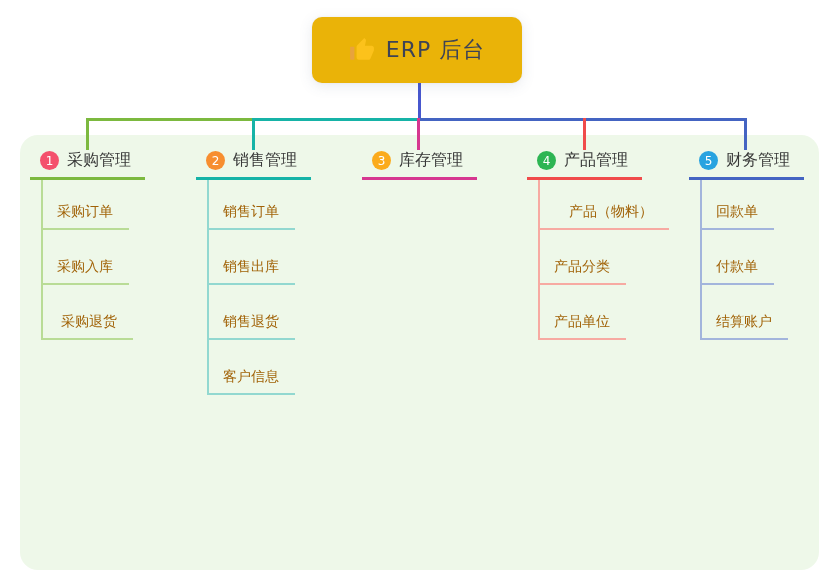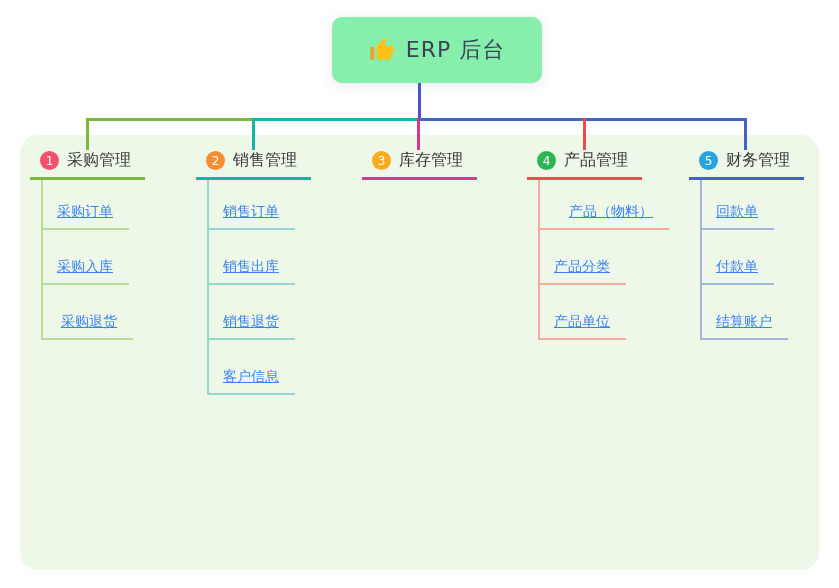--- a/index.html
+++ b/index.html
@@ -4,22 +4,22 @@
 <style>
   * { margin:0; padding:0; box-sizing:border-box; }
   html,body { background:#ffffff; }
   .canvas {
     position:relative; width:839px; height:588px; background:#ffffff; overflow:hidden;
     font-family:"DejaVu Sans","Liberation Sans",sans-serif;
   }
   .panel { position:absolute; left:20px; top:135px; width:799px; height:435px; border-radius:18px; }
   .conn { position:absolute; }
   .root-node {
-    position:absolute; left:332px; top:17px; width:210px; height:66px;
-    background:#86efac; border-radius:10px;
+    position:absolute; left:312px; top:17px; width:210px; height:66px;
+    background:#eab308; border-radius:10px;
     box-shadow:0 3px 14px rgba(80,90,120,.13), 0 0 2px rgba(80,90,120,.10);
     display:flex; align-items:center; justify-content:center; gap:11px;
   }
   .root-label { font-size:22px; color:#3d4356; letter-spacing:1px; white-space:nowrap; }
   .thumb-icon { width:26px; height:26px; display:block; }
   .branch { position:absolute; top:148px; width:166px; }
   .branch-header {
     display:inline-flex; align-items:center; gap:8px;
     padding:2px 14px 6px 10px; border-bottom:3px solid #999;
   }
@@ -27,21 +27,21 @@
     width:19px; height:19px; border-radius:50%; background:#999;
     color:#ffffff; font-size:12px; line-height:1;
     display:flex; align-items:center; justify-content:center; flex:none;
   }
   .branch-label { font-size:16px; color:#383838; white-space:nowrap; }
   .branch-items { margin-left:11px; border-left:2px solid #ccc; }
   .sub-item { height:55px; display:flex; align-items:flex-end; }
   .sub-item:first-child { height:50px; }
   .sub-label {
     display:inline-block; padding:0 16px 7px 16px; margin-left:-2px;
-    border-bottom:2px solid #ccc; font-size:14px; color:#3b82f6; white-space:nowrap;text-decoration:underline;
+    border-bottom:2px solid #ccc; font-size:14px; color:#a16207; white-space:nowrap;
   }
 </style>
 </head>
 <body>
 
 <div class="canvas">
 
   <div class="panel" style="background-color: rgb(238, 248, 233);"></div>
 
   <div class="conn" style="left: 418px; top: 83px; width: 3px; height: 36px; background-color: rgb(71, 87, 206);"></div>

